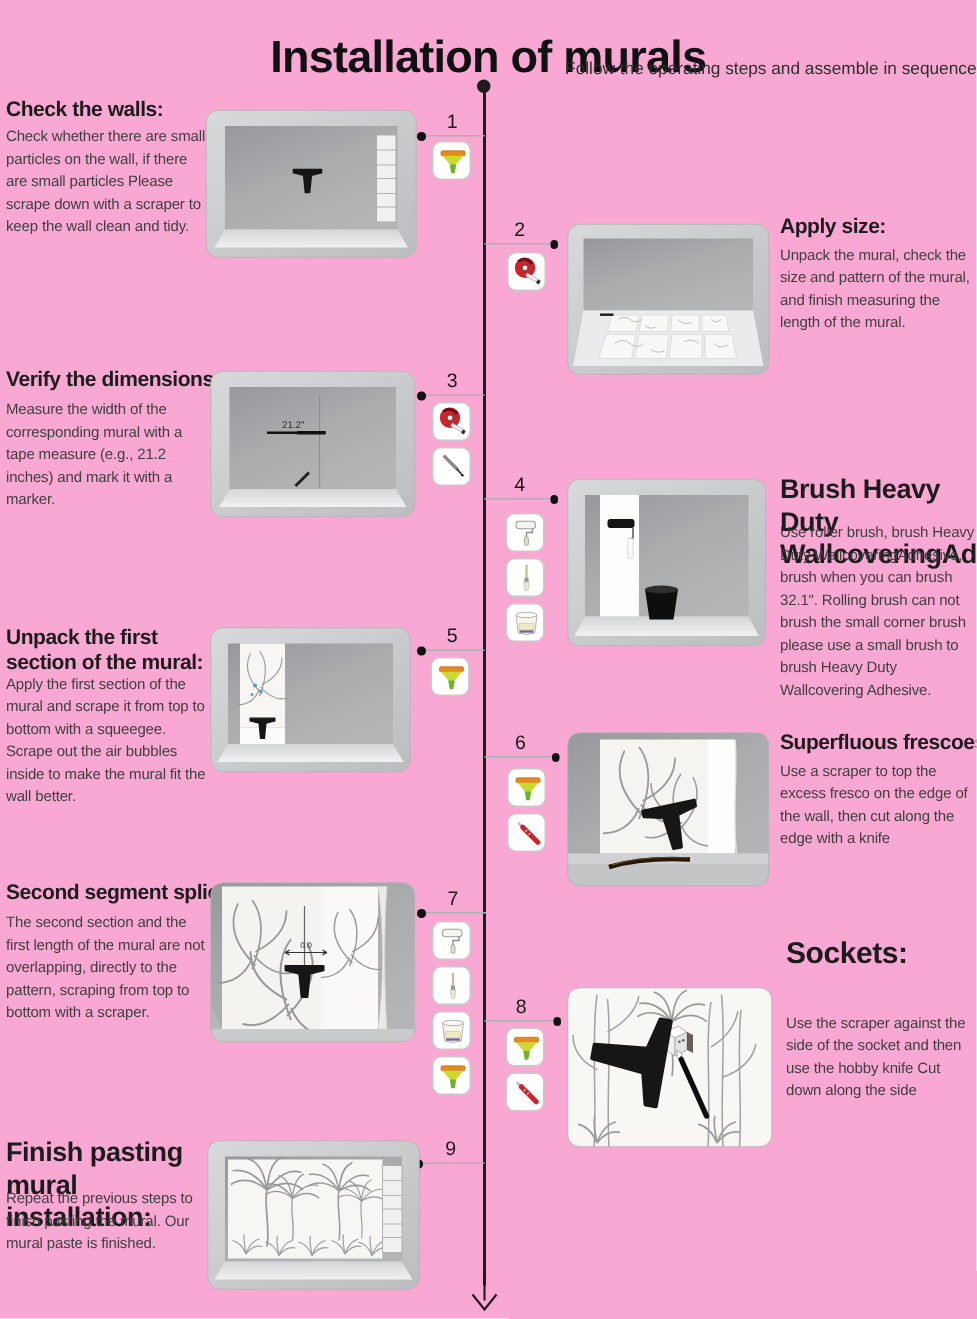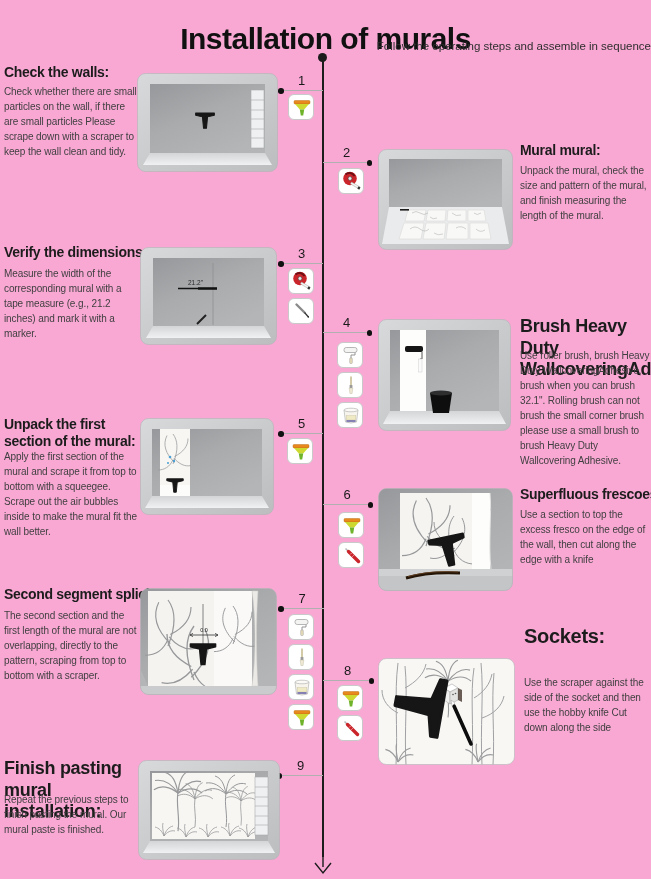--- a/index.html
+++ b/index.html
@@ -105,21 +105,21 @@
     <svg class="room" style="left:137px;top:73px" width="141" height="99" viewBox="0 0 141 99">
       <rect x="0.5" y="0.5" width="140" height="98" rx="8" fill="url(#fg)" stroke="#b2b4b6" stroke-width="0.6"></rect>
       <rect x="13" y="11" width="115" height="69" fill="url(#wg)"></rect>
       <polygon points="13,80 128,80 135,92 6,92" fill="url(#flg)"></polygon>
       <use href="#win" transform="translate(114,17)"></use>
       <use href="#scrape" transform="translate(68,46) scale(0.85)"></use>
     </svg>
   </section>
 
   <section>
-    <h3 class="hd" style="left:520px;top:142px;width:128px;font-size:14px">Mural mural:</h3>
+    <h3 class="hd" style="left:520px;top:142px;width:128px;font-size:14px">Apply size:</h3>
     <p class="bd" style="left:520px;top:163px;width:128px">Unpack the mural, check the size and pattern of the mural, and finish measuring the length of the mural.</p>
     <div class="conn r" style="left:323px;top:145px;width:47px">
       <span class="num">2</span>
       <span class="dot"></span>
     </div>
     <div class="tools" style="left:338px;top:168px">
       <span class="tool">
         <svg width="26" height="26">
             <circle cx="11" cy="10.5" r="6.8" fill="#c9252b"></circle>
             <path d="M6.5,6.5 A5.6,5.6 0 0 1 15.5,8.2" stroke="#701014" stroke-width="2" fill="none"></path>
@@ -265,21 +265,21 @@
           <circle cx="30" cy="39" r="1.3"></circle>
           <circle cx="34" cy="43" r="1.2"></circle>
           <circle cx="28" cy="45" r="1"></circle>
         </g>
       <use href="#scrape" transform="translate(35,66) scale(0.75)"></use>
     </svg>
   </section>
 
   <section>
     <h3 class="hd" style="left:520px;top:486px;width:132px;font-size:14px;white-space:nowrap">Superfluous frescoes:</h3>
-    <p class="bd" style="left:520px;top:507px;width:130px">Use a section to top the excess fresco on the edge of the wall, then cut along the edge with a knife</p>
+    <p class="bd" style="left:520px;top:507px;width:130px">Use a scraper to top the excess fresco on the edge of the wall, then cut along the edge with a knife</p>
     <div class="conn r" style="left:323px;top:487px;width:48px">
       <span class="num">6</span>
       <span class="dot"></span>
     </div>
     <div class="tools" style="left:338px;top:512px">
       <span class="tool">
         <svg width="26" height="26">
             <rect x="5" y="6.5" width="16" height="3.4" rx="1" fill="#e8891d" stroke="#b05f0a" stroke-width="0.4"></rect>
             <polygon points="6,9.9 20,9.9 15.2,15.5 10.8,15.5" fill="#cdd930"></polygon>
             <polygon points="10.8,15.5 15.2,15.5 14.2,21.5 11.8,21.5" fill="#6fb32a"></polygon>

